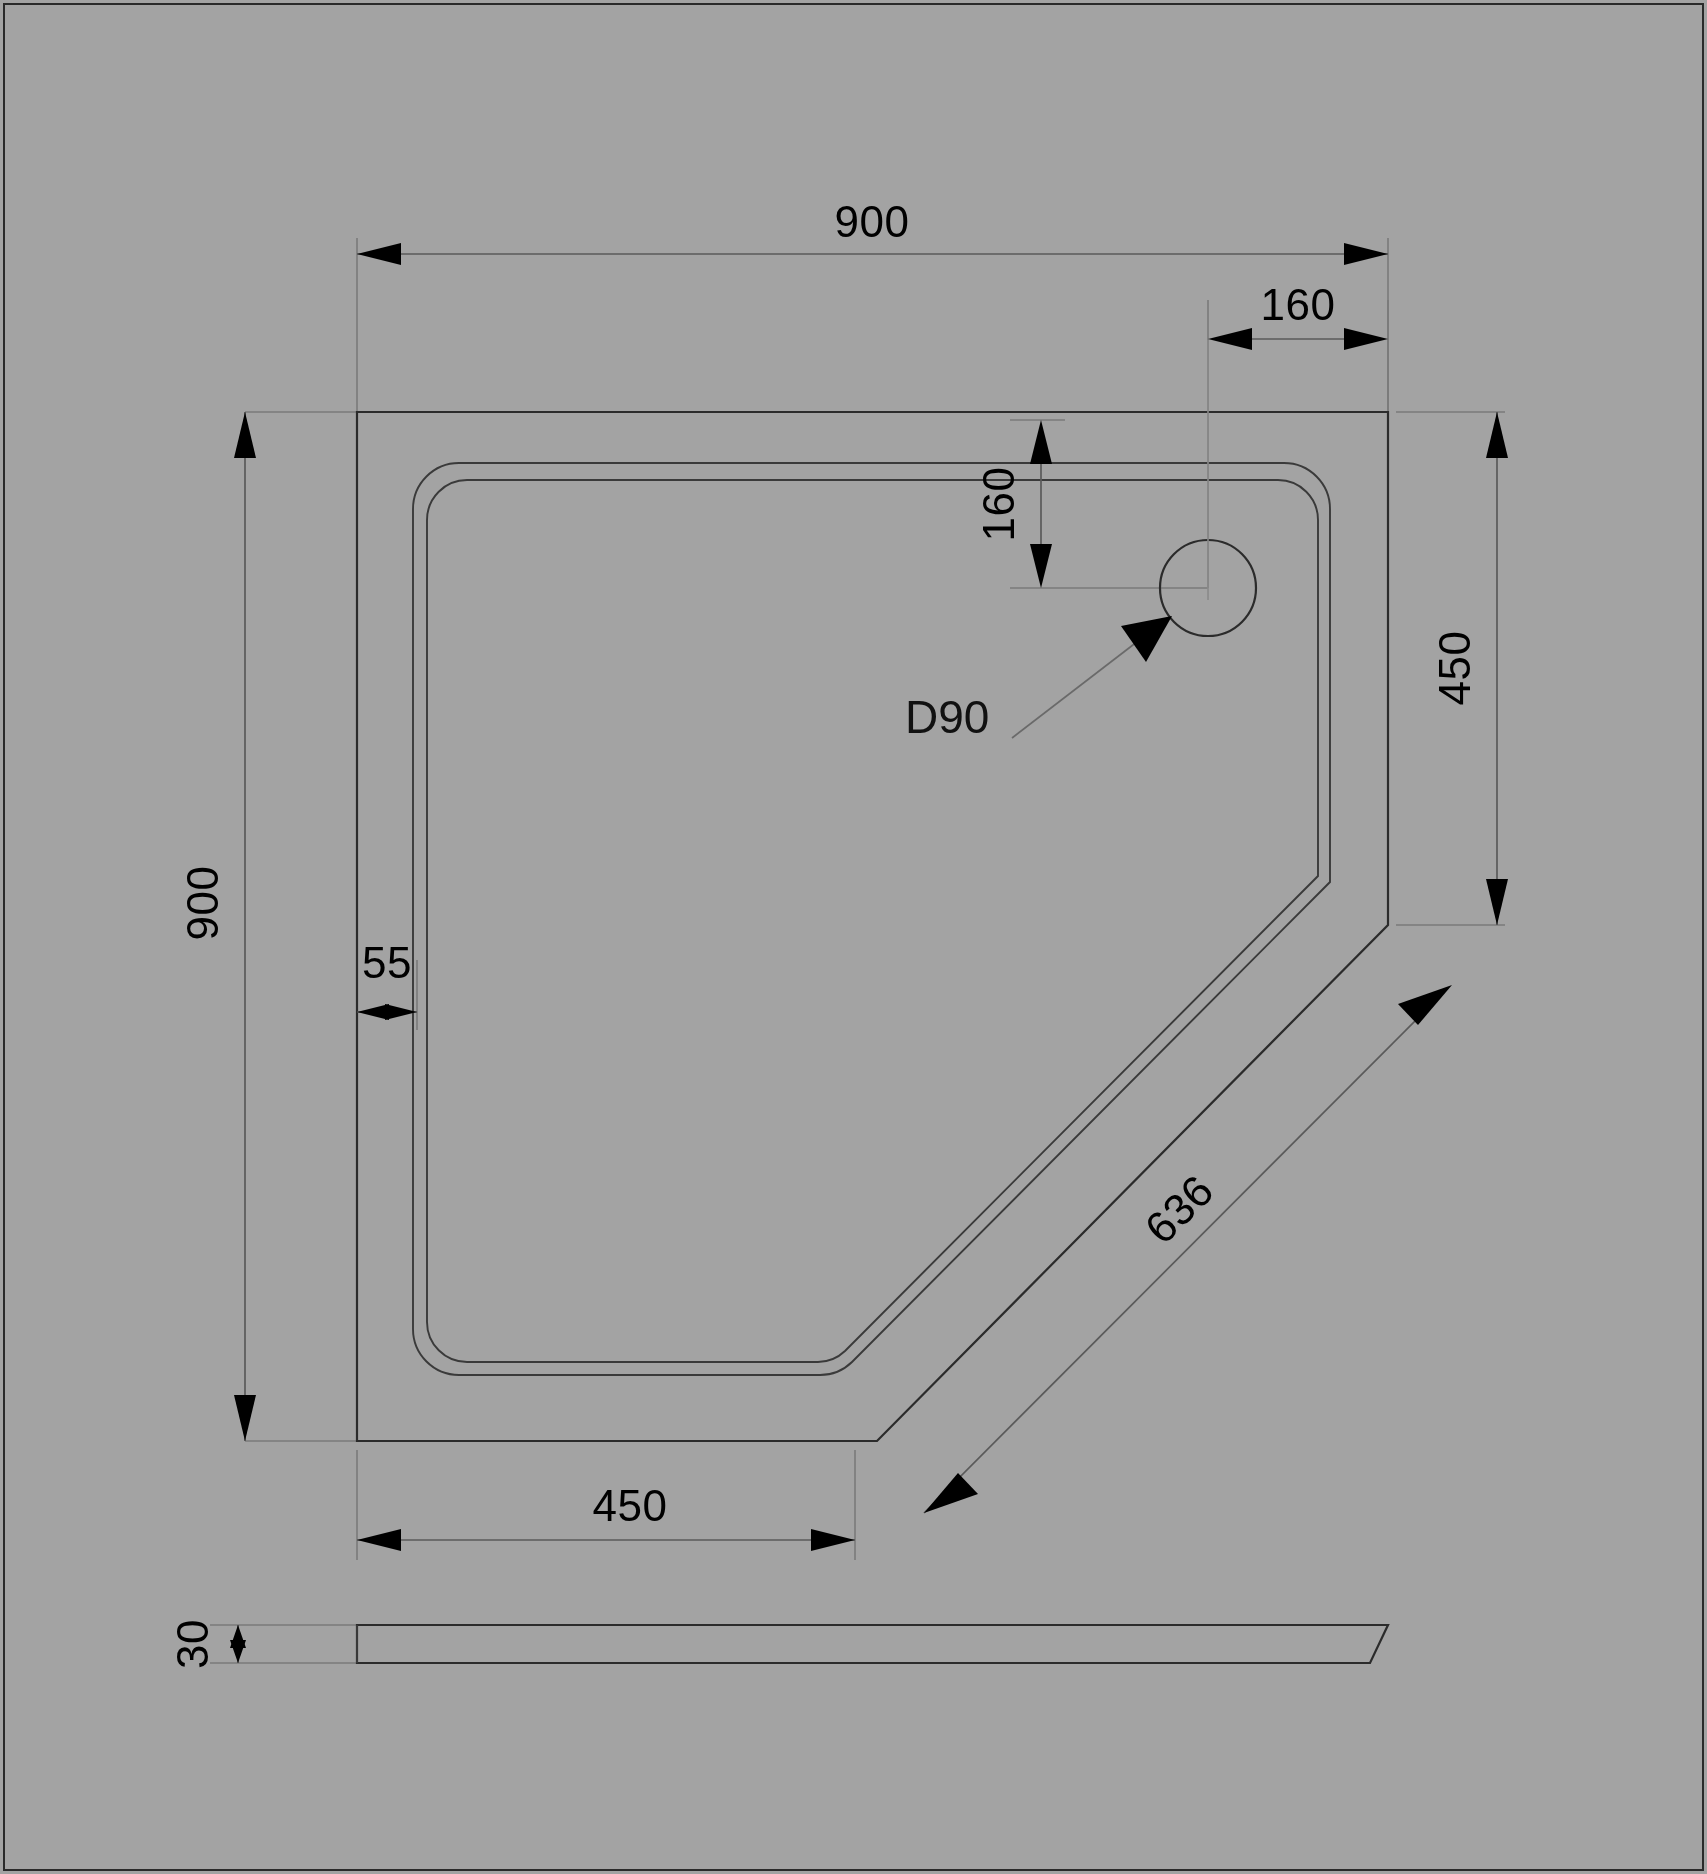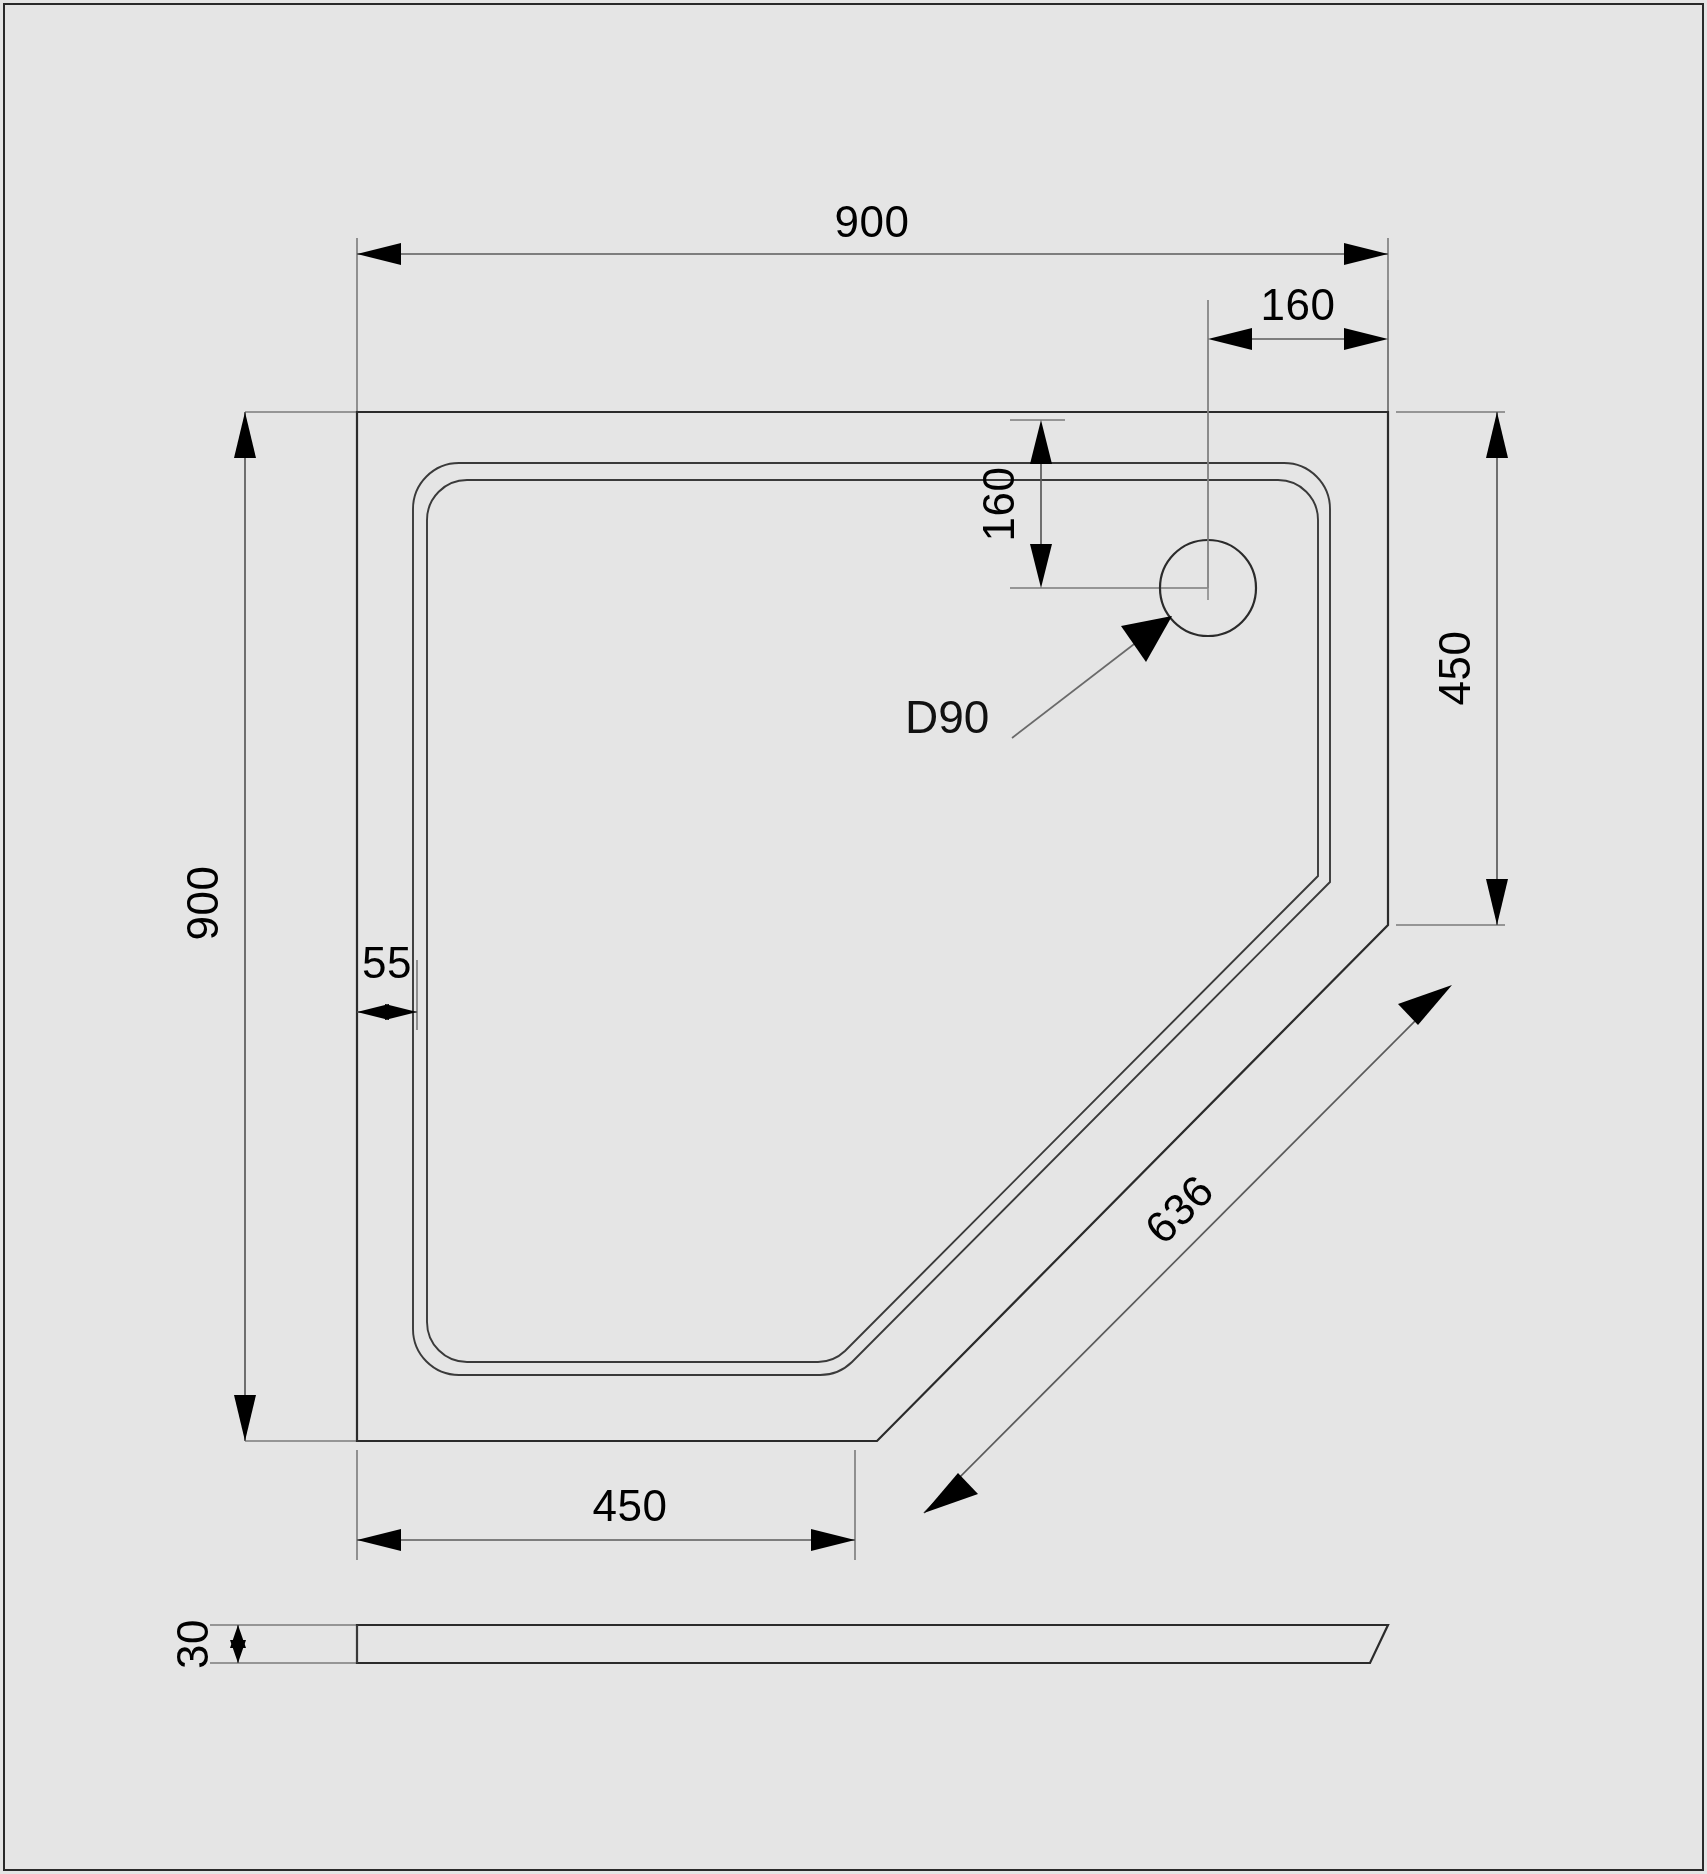--- a/index.html
+++ b/index.html
@@ -8,21 +8,21 @@
     padding: 0;
     background: #ffffff;
   }
   body {
     font-family: "Liberation Sans", sans-serif;
   }
   #drawing-root {
     position: relative;
     width: 1707px;
     height: 1874px;
-    background: #e5e5e5;
+    background: #a3a3a3;
     overflow: hidden;
   }
   #cad-svg {
     display: block;
     width: 1707px;
     height: 1874px;
   }
   .dim-text {
     font-family: "Liberation Sans", sans-serif;
     font-size: 44px;

